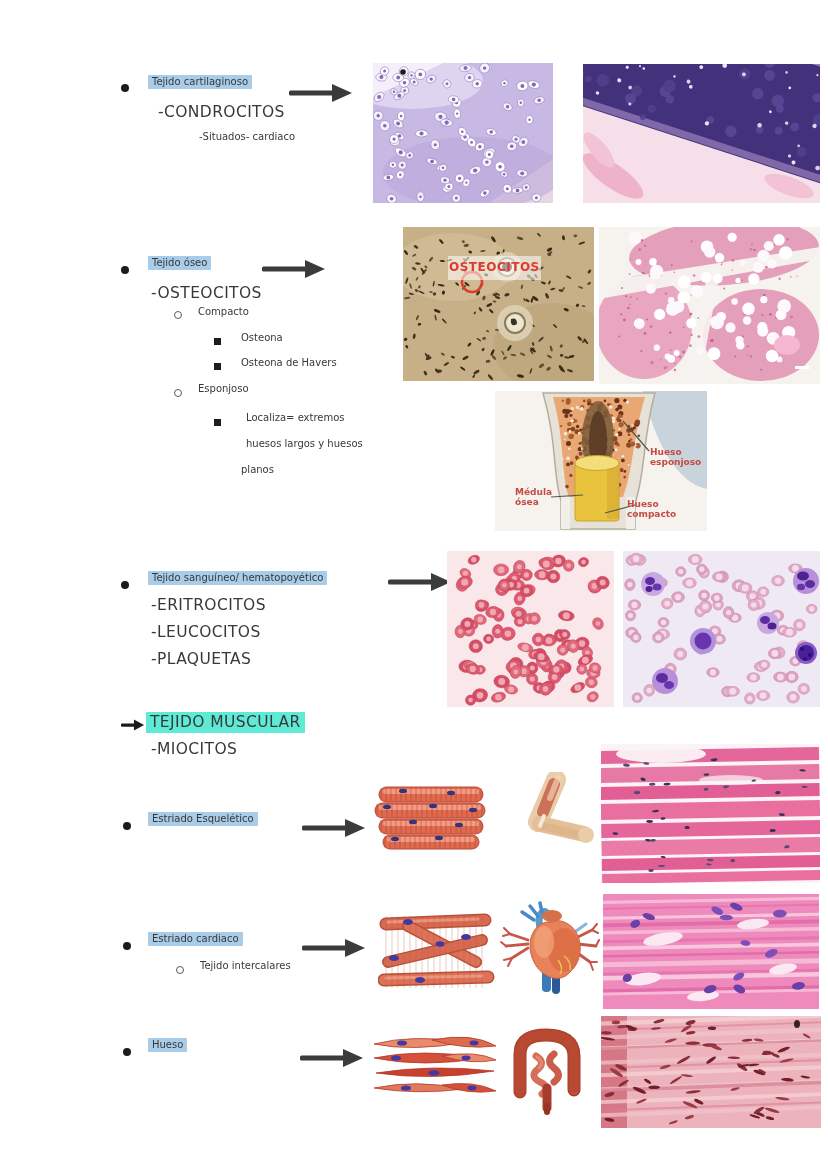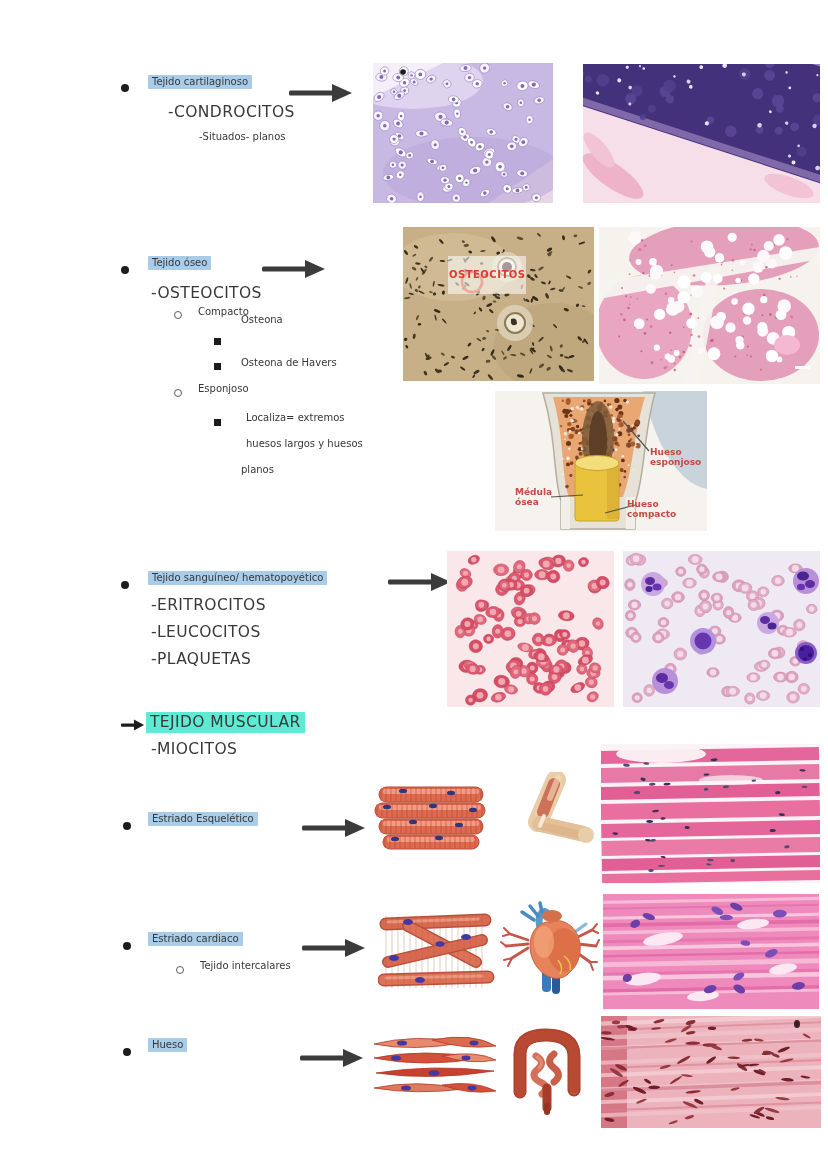--- a/index.html
+++ b/index.html
@@ -12,38 +12,38 @@
   .hl{display:inline-block;padding:1px 4px;border-radius:1px}
   .hl-blue{background:#a9cce8}
   .hl-green{background:#5eead4}
   .b-disc{width:8px;height:8px;background:#1c1c1c;border-radius:50%}
   .b-circ{width:8px;height:8px;border:1.6px solid #5a5a5a;border-radius:50%;background:#fff}
   .b-sq{width:7px;height:7px;background:#1c1c1c}
   .arrow{width:64px;height:20px}
   .arrow-sm{width:24px;height:14px}
   .fig{display:block}
   .figlabel{position:absolute;font-weight:bold;line-height:1.15}
-  .lbl-osteo{font-size:10px;letter-spacing:.5px;color:#e03a2e;background:rgba(255,255,255,.55);padding:13px 1px}
+  .lbl-osteo{font-size:12px;letter-spacing:.5px;color:#e03a2e;background:rgba(255,255,255,.55);padding:5px 1px}
   .lbl-diagram{font-size:9px;color:#c24b45;width:58px}
 </style>
 </head>
 <body>
 
 <div class="page">
 
   <span class="abs b-disc" style="left:121px;top:84px"></span>
   <span class="abs hl hl-blue t" style="left:148px;top:75px">Tejido cartilaginoso</span>
   <span class="abs arrow" style="left:289px;top:83px">
     <svg viewBox="0 0 64 20" width="64" height="20">
         <rect x="0" y="7.6" width="46" height="4.8" rx="1.5" fill="#3b3b3b"></rect>
         <polygon points="43,1 63,10 43,19" fill="#3b3b3b"></polygon>
       </svg>
   </span>
-  <span class="abs t caps" style="left:168px;top:103px">-CONDROCITOS</span>
-  <span class="abs t" style="left:199px;top:131px">-Situados- planos</span>
+  <span class="abs t caps" style="left:158px;top:103px">-CONDROCITOS</span>
+  <span class="abs t" style="left:199px;top:131px">-Situados- cardiaco</span>
 
   <svg class="abs fig" style="left:373px;top:63px" width="180" height="140" viewBox="0 0 180 140">
     <rect width="180" height="140" fill="#c8b8e4"></rect>
     <ellipse cx="40" cy="18" rx="70" ry="28" fill="#e4dbf2" opacity=".8"></ellipse>
     <polygon points="0,0 70,0 0,34" fill="#f6f2fa" opacity=".9"></polygon>
     <polygon points="180,140 180,96 116,140" fill="#ecdce6" opacity=".85"></polygon>
     <ellipse cx="100" cy="110" rx="90" ry="36" fill="#b9a6d9" opacity=".55"></ellipse>
     <g id="g-cart1">
         <ellipse cx="92.0" cy="74.0" rx="5.0" ry="4.2" fill="#ffffff" transform="rotate(28 92.0 74.0)" stroke="#9f8cc6" stroke-width="0.7"></ellipse>
         <circle cx="92.0" cy="74.0" r="1.8" fill="#8468b4"></circle>
@@ -327,21 +327,21 @@
   <span class="abs arrow" style="left:262px;top:259px">
     <svg viewBox="0 0 64 20" width="64" height="20">
         <rect x="0" y="7.6" width="46" height="4.8" rx="1.5" fill="#3b3b3b"></rect>
         <polygon points="43,1 63,10 43,19" fill="#3b3b3b"></polygon>
       </svg>
   </span>
   <span class="abs t caps" style="left:151px;top:284px">-OSTEOCITOS</span>
   <span class="abs b-circ" style="left:174px;top:311px"></span>
   <span class="abs t" style="left:198px;top:306px">Compacto</span>
   <span class="abs b-sq" style="left:214px;top:338px"></span>
-  <span class="abs t" style="left:241px;top:314px">Osteona</span>
+  <span class="abs t" style="left:241px;top:332px">Osteona</span>
   <span class="abs b-sq" style="left:214px;top:363px"></span>
   <span class="abs t" style="left:241px;top:357px">Osteona de Havers</span>
   <span class="abs b-circ" style="left:174px;top:389px"></span>
   <span class="abs t" style="left:198px;top:383px">Esponjoso</span>
   <span class="abs b-sq" style="left:214px;top:419px"></span>
   <span class="abs t" style="left:246px;top:412px">Localiza= extremos</span>
   <span class="abs t" style="left:246px;top:438px">huesos largos y huesos</span>
   <span class="abs t" style="left:241px;top:464px">planos</span>
 
   <div class="abs" style="left:403px;top:227px;width:191px;height:154px">

